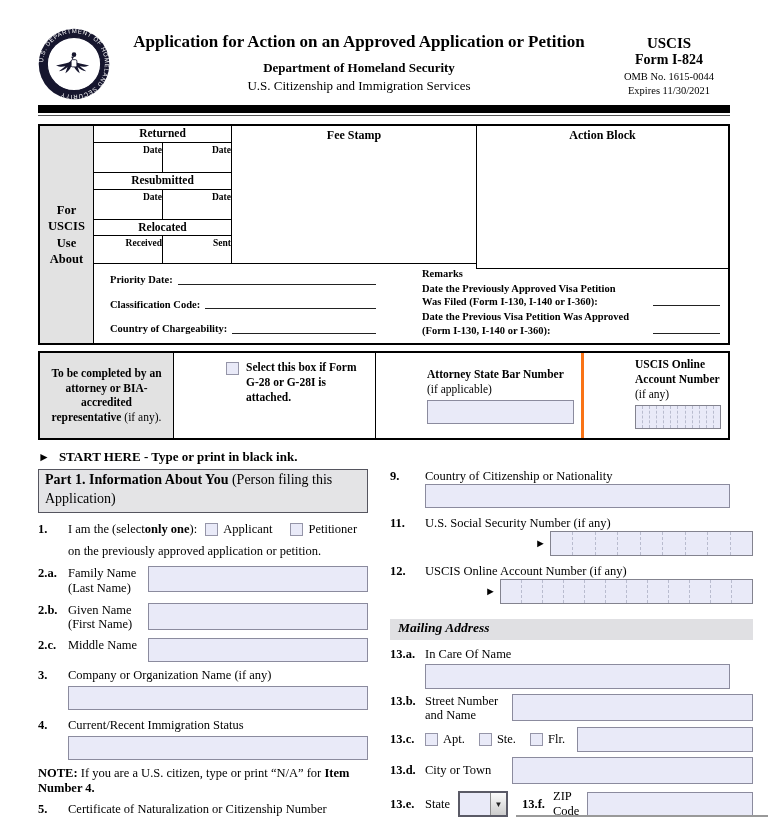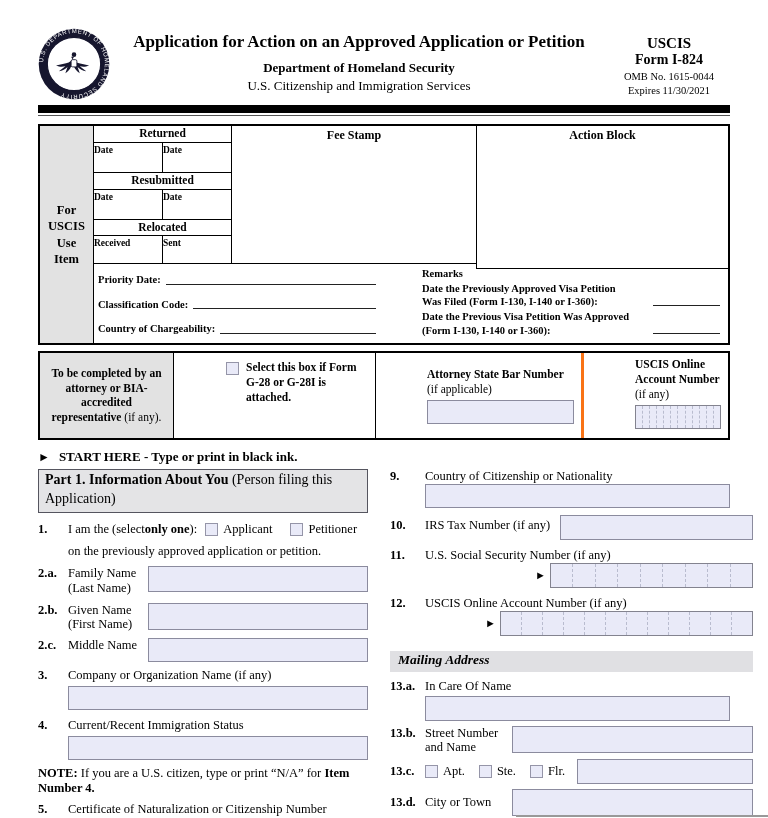--- a/index.html
+++ b/index.html
@@ -25,26 +25,26 @@
   
   .use-table{margin-top:8px;border:2px solid #000;display:flex;}
   .use-side{width:54px;flex:none;background:#e2e2e2;border-right:1px solid #000;display:flex;flex-direction:column;justify-content:center;align-items:center;font-weight:bold;font-size:12.5px;line-height:1.3;}
   .use-main{flex:1;display:flex;flex-direction:column;}
   .use-top{display:flex;height:137px;align-items:stretch;}
   .date-col{width:138px;flex:none;border-right:1px solid #000;display:flex;flex-direction:column;}
   .dc-head{font-weight:bold;font-size:11.5px;text-align:center;border-bottom:1px solid #000;padding:1px 0;}
   .dc-head.mid{border-top:1px solid #000;}
   .dc-cells{display:flex;height:29px;}
   .dc-cells.last{flex:1;}
-  .dc-cell{flex:1;font-weight:bold;font-size:9.5px;text-align:left;padding-top:2px;}
+  .dc-cell{flex:1;font-weight:bold;font-size:9.5px;text-align:right;padding-top:2px;}
   .dc-cell.first{border-right:1px solid #000;}
   .fee-col{flex:1;font-weight:bold;font-size:12px;text-align:center;padding-top:2px;}
   .action-col{width:252px;flex:none;border-left:1px solid #000;border-bottom:1px solid #000;background:#fff;font-weight:bold;font-size:12px;text-align:center;padding-top:2px;height:143px;margin-bottom:-6px;position:relative;z-index:2;}
   .use-remarks{border-top:1px solid #000;height:80px;display:flex;}
-  .rem-left{width:288px;flex:none;padding:10px 0 7px 4px;display:flex;flex-direction:column;justify-content:space-between;}
+  .rem-left{width:288px;flex:none;padding:10px 0 7px 16px;display:flex;flex-direction:column;justify-content:space-between;}
   .rem-row{display:flex;font-weight:bold;font-size:10.5px;}
   .wline{border-bottom:1px solid #222;}
   .rem-row .wline{flex:1;margin:0 6px 2px 5px;}
   .rem-right{flex:1;padding:3px 6px 12px 2px;font-size:10.5px;font-weight:bold;line-height:1.3;margin-left:38px;}
   .rem-entry{display:flex;margin-top:1px;}
   .rem-text{width:225px;flex:none;}
   .rem-entry .wline{flex:1;margin:0 2px 3px 6px;align-self:flex-end;height:10px;}
 
   
   .attorney{margin-top:6px;border:2px solid #000;display:flex;font-size:11.5px;min-height:74px;gap:44px;}
@@ -125,21 +125,21 @@
   <div class="rule">
     <div class="rule-thick"></div>
       <div class="rule-thin"></div>
   </div>
 
   <div class="use-table">
     <div class="use-side">
       <span>For</span>
       <span>USCIS</span>
       <span>Use</span>
-      <span>Item</span>
+      <span>About</span>
     </div>
     <div class="use-main">
       <div class="use-top">
         <div class="date-col">
           <div class="dc-head">Returned</div>
           <div class="dc-cells">
             <div class="dc-cell first">Date</div>
             <div class="dc-cell">Date</div>
           </div>
           <div class="dc-head mid">Resubmitted</div>
@@ -298,25 +298,20 @@
     </div>
 
     <div class="col-right">
 
       <div class="row">
         <span class="inum-r">9.</span>
         <span>Country of Citizenship or Nationality</span>
       </div>
       <input class="field" style="height: 24px; margin-left: 35px; width: 305px;" value="">
 
-      <div class="row" style="margin-top:7px;align-items:flex-start;">
-        <span class="inum-r" style="padding-top:3px;">10.</span>
-        <span style="padding-top:3px;">IRS Tax Number (if any)</span>
-        <input class="field grow" style="height: 25px; margin-left: 10px;" value="">
-      </div>
 
       <div class="row" style="margin-top:8px;">
         <span class="inum-r">11.</span>
         <span>U.S. Social Security Number (if any)</span>
       </div>
       <div class="row" style="align-items:center;">
         <span style="width:145px;flex:none;"></span>
         <span class="arr">►</span>
         <div class="segfield grow" style="height:25px;margin-left:4px;">
             <div class="seg-cell"></div>

